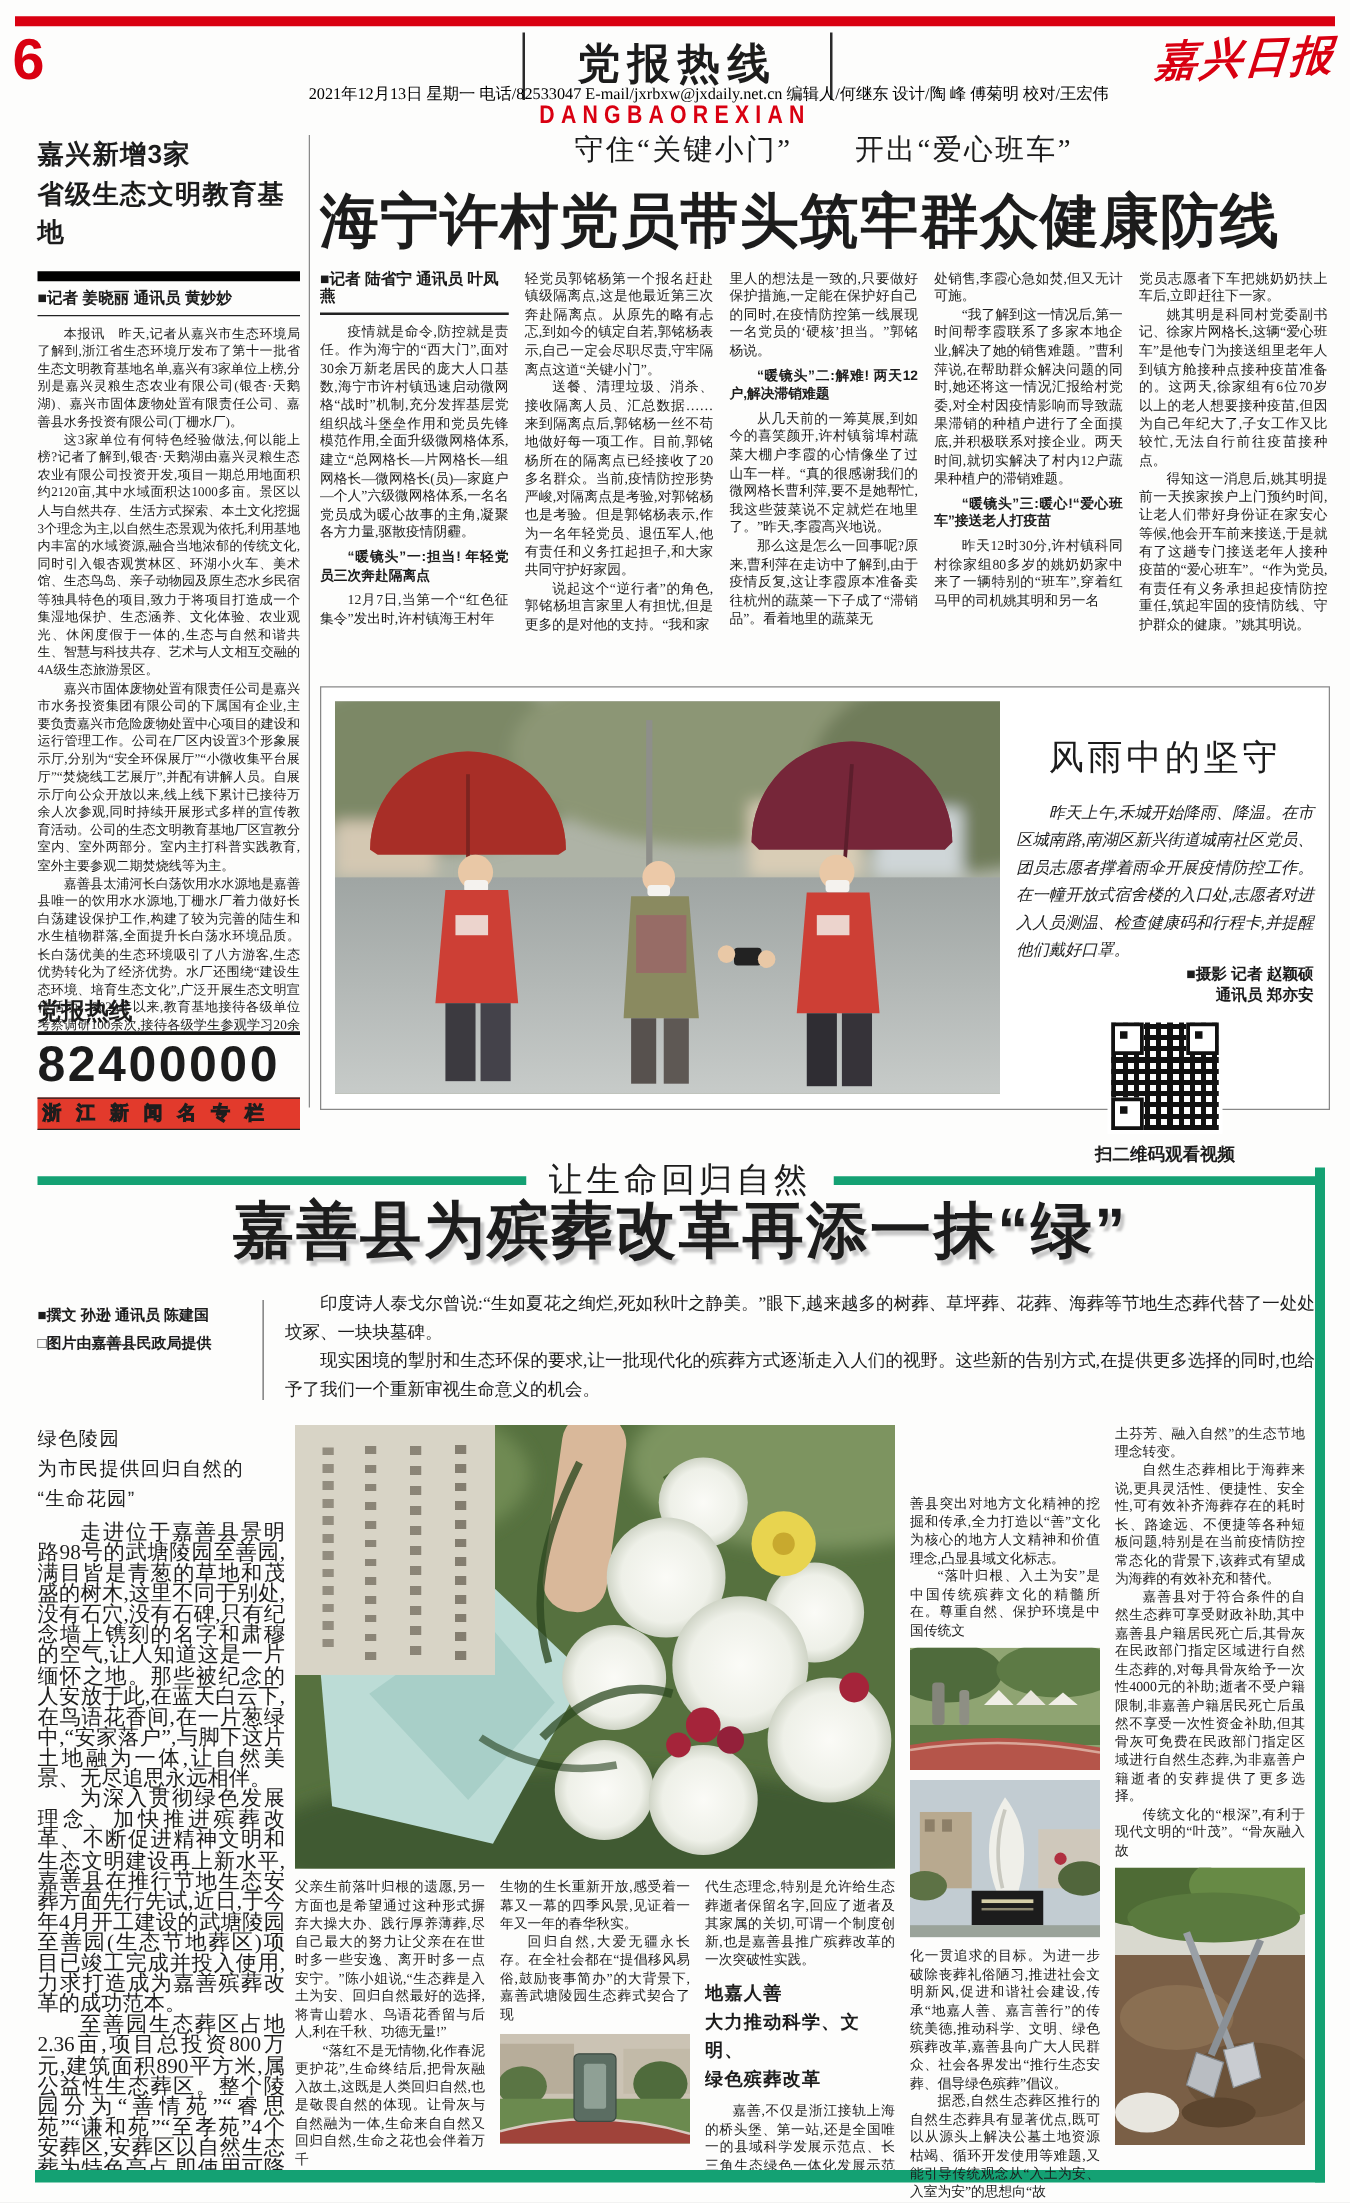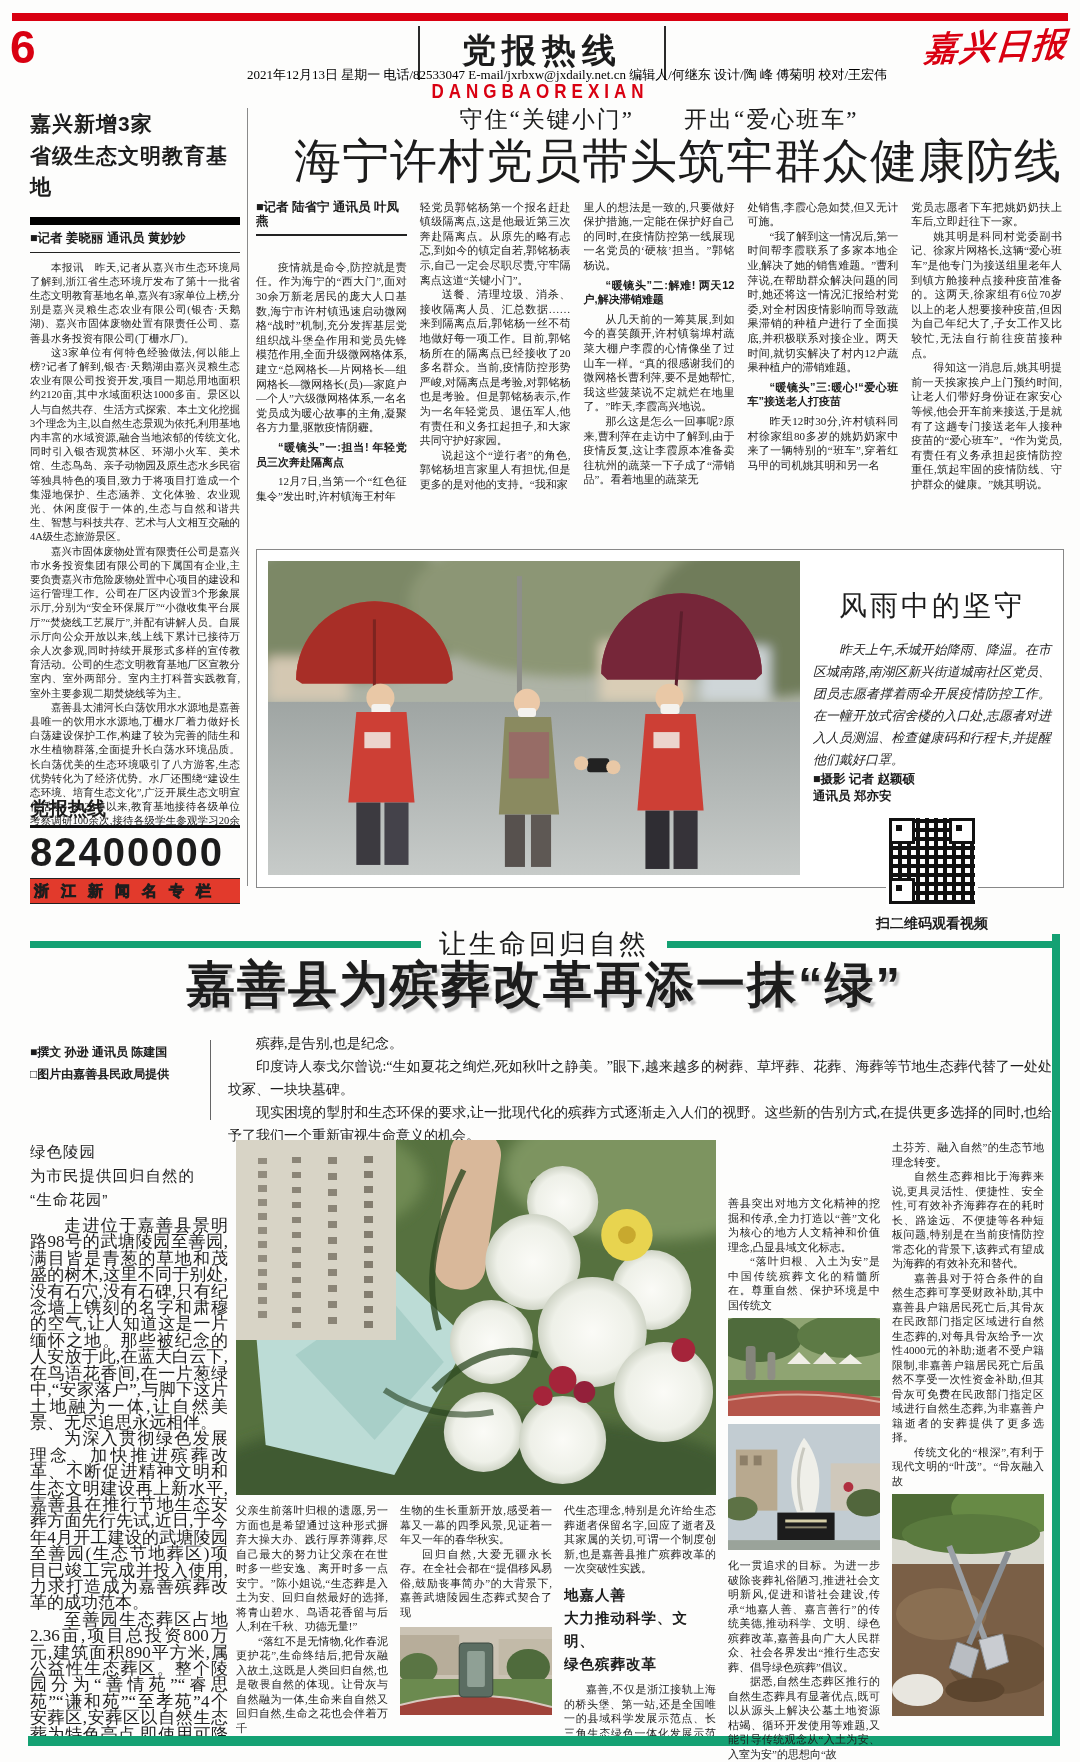--- a/index.html
+++ b/index.html
@@ -29,37 +29,37 @@
   #hotline-label{font-size:19px;font-weight:900;border-bottom:3px solid #111;padding-bottom:3px;}
   #hotline-number{font-size:40px;font-weight:900;letter-spacing:2px;line-height:1.1;margin-top:2px;
                   font-family:"Liberation Sans","DejaVu Sans",sans-serif;}
   #hotline-banner{margin-top:4px;border-top:1px solid #222;border-bottom:1px solid #222;background:#e23a2c;
                   height:24px;line-height:24px;padding:0 4px;font-size:15px;font-weight:700;
                   letter-spacing:12px;color:#8f1d16;-webkit-text-stroke:0.8px #1d1d1d;overflow:hidden;white-space:nowrap;}
   #v-divider{left:247px;top:108px;width:1px;height:778px;background:#8a8a8a;}
   
   #a2{left:256px;top:104px;width:806px;}
   #a2-kicker{text-align:center;font-size:23px;letter-spacing:2px;}
-  #a2-headline{text-align:right;font-size:47px;font-weight:400;letter-spacing:1px;margin-top:0;line-height:1.1;}
+  #a2-headline{text-align:left;font-size:47px;font-weight:700;letter-spacing:1px;margin-top:16px;line-height:1.1;}
   #a2-cols{display:flex;gap:13px;margin-top:13px;height:320px;overflow:hidden;}
   #a2-cols .col{flex:1;font-size:11px;line-height:14.6px;}
-  #a2-byline{font-size:12.5px;font-weight:700;border-bottom:2px solid #222;padding-bottom:5px;margin-bottom:24px;
+  #a2-byline{font-size:12.5px;font-weight:700;border-bottom:2px solid #222;padding-bottom:5px;margin-bottom:7px;
              font-family:"Liberation Sans","DejaVu Sans",sans-serif;}
   .colbody p{margin:0;text-align:justify;}
   .colbody .b-p{text-indent:2em;}
   .colbody .b-cont{text-indent:0;}
   .colbody .b-sub{font-family:"Liberation Sans","DejaVu Sans",sans-serif;font-weight:700;text-indent:2em;
                   margin:5px 0 5px 0;}
   
   #photo-block{left:256px;top:549px;width:806px;height:337px;border:1px solid #888;background:#fff;}
   #main-photo{left:11px;top:11px;width:532px;height:314px;overflow:hidden;background:#aeb3a6;}
   #photo-panel{left:556px;top:11px;width:238px;height:314px;}
   #photo-title{text-align:center;font-size:28px;letter-spacing:3px;margin-top:26px;}
   #photo-caption{margin-top:14px;font-size:13px;line-height:22px;font-style:italic;text-align:justify;text-indent:2em;}
-  .photo-credit{text-align:left;font-size:12.5px;font-weight:700;font-family:"Liberation Sans","DejaVu Sans",sans-serif;}
+  .photo-credit{text-align:right;font-size:12.5px;font-weight:700;font-family:"Liberation Sans","DejaVu Sans",sans-serif;}
   #qr-wrap{width:92px;height:92px;margin:10px auto 0 auto;position:relative;background:#fff;}
   #qr-pattern{position:absolute;left:3px;top:3px;right:3px;bottom:3px;
     background-image:repeating-linear-gradient(90deg,#111 0 4px,transparent 4px 9px),
                      repeating-linear-gradient(0deg,#111 0 4px,#fff 4px 9px);}
   .qr-finder{position:absolute;width:20px;height:20px;border:3px solid #111;background:#fff;}
   .qr-finder i{position:absolute;left:4px;top:4px;width:6px;height:6px;background:#111;}
   #qr-note{text-align:center;font-size:14px;font-weight:700;margin-top:8px;
            font-family:"Liberation Sans","DejaVu Sans",sans-serif;}
   
   #a3-kickerrow{left:30px;top:926px;width:1028px;display:flex;align-items:center;}
@@ -251,21 +251,20 @@
   <div class="abs sans" id="a3-headline">嘉善县为殡葬改革再添一抹“绿”</div>
   <div class="abs greenbar-r"></div>
   <div class="abs greenbar-b"></div>
 
   <div class="abs" id="a3-byline">
     <div>■撰文 孙逊 通讯员 陈建国</div>
     <div>□图片由嘉善县民政局提供</div>
   </div>
   <div class="abs" id="a3-byline-rule"></div>
   <div class="abs" id="a3-intro">
-      <p class="b-p">殡葬,是告别,也是纪念。</p>
       <p class="b-p">印度诗人泰戈尔曾说:“生如夏花之绚烂,死如秋叶之静美。”眼下,越来越多的树葬、草坪葬、花葬、海葬等节地生态葬代替了一处处坟冢、一块块墓碑。</p>
       <p class="b-p">现实困境的掣肘和生态环保的要求,让一批现代化的殡葬方式逐渐走入人们的视野。这些新的告别方式,在提供更多选择的同时,也给予了我们一个重新审视生命意义的机会。</p>
     </div>
 
   <div class="abs" id="b-col0">
     <div class="sub prelines">绿色陵园
 为市民提供回归自然的
 “生命花园”</div>
     <div class="colbody" style="font-size:17px;line-height:16.4px;">
         <p class="b-p">走进位于嘉善县景明路98号的武塘陵园至善园,满目皆是青葱的草地和茂盛的树木,这里不同于别处,没有石穴,没有石碑,只有纪念墙上镌刻的名字和肃穆的空气,让人知道这是一片缅怀之地。那些被纪念的人安放于此,在蓝天白云下,在鸟语花香间,在一片葱绿中,“安家落户”,与脚下这片土地融为一体,让自然美景、无尽追思永远相伴。</p>

